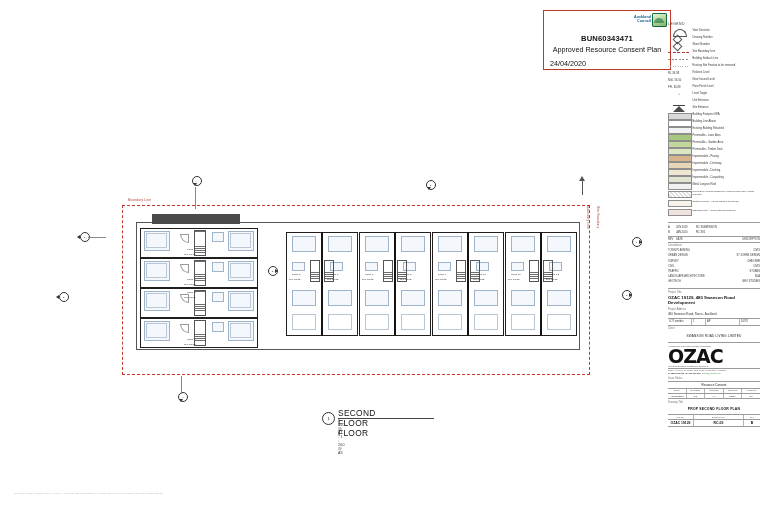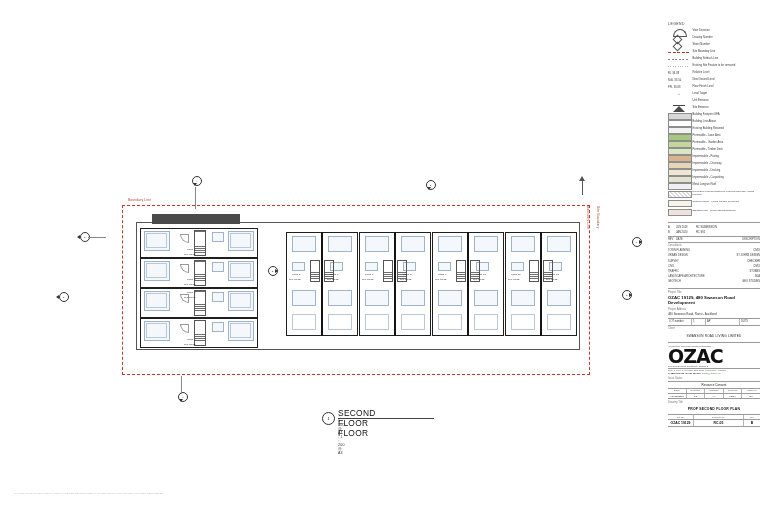--- a/index.html
+++ b/index.html
@@ -388,20 +388,29 @@
     <div class="plantitle">
       <div class="pt-num">1</div>
       <div class="pt-name">SECOND FLOOR FLOOR</div>
       <div class="pt-rule"></div>
       <div class="pt-scale">1 : 100 @ A1 ,   1 : 200 @ A3</div>
     </div>
 
     <div class="footer">THIS DRAWING IS COPYRIGHT AND MAY NOT BE REPRODUCED IN WHOLE OR IN PART WITHOUT WRITTEN PERMISSION</div>
   </div>
 
+  <div class="stamp">
+    <div class="stamp-logo">
+      <div class="stamp-logo-text">Auckland Council</div>
+      <div class="stamp-logo-mark"></div>
+    </div>
+    <div class="stamp-bun">BUN60343471</div>
+    <div class="stamp-sub">Approved Resource Consent Plan</div>
+    <div class="stamp-date">24/04/2020</div>
+  </div>
 
   <div class="panel">
 
     <div class="legend-title">LEGEND</div>
 
     <div>
       <div class="leg-row">
         <div class="leg-sym">
             <div class="sym-circle"></div>
           </div>

